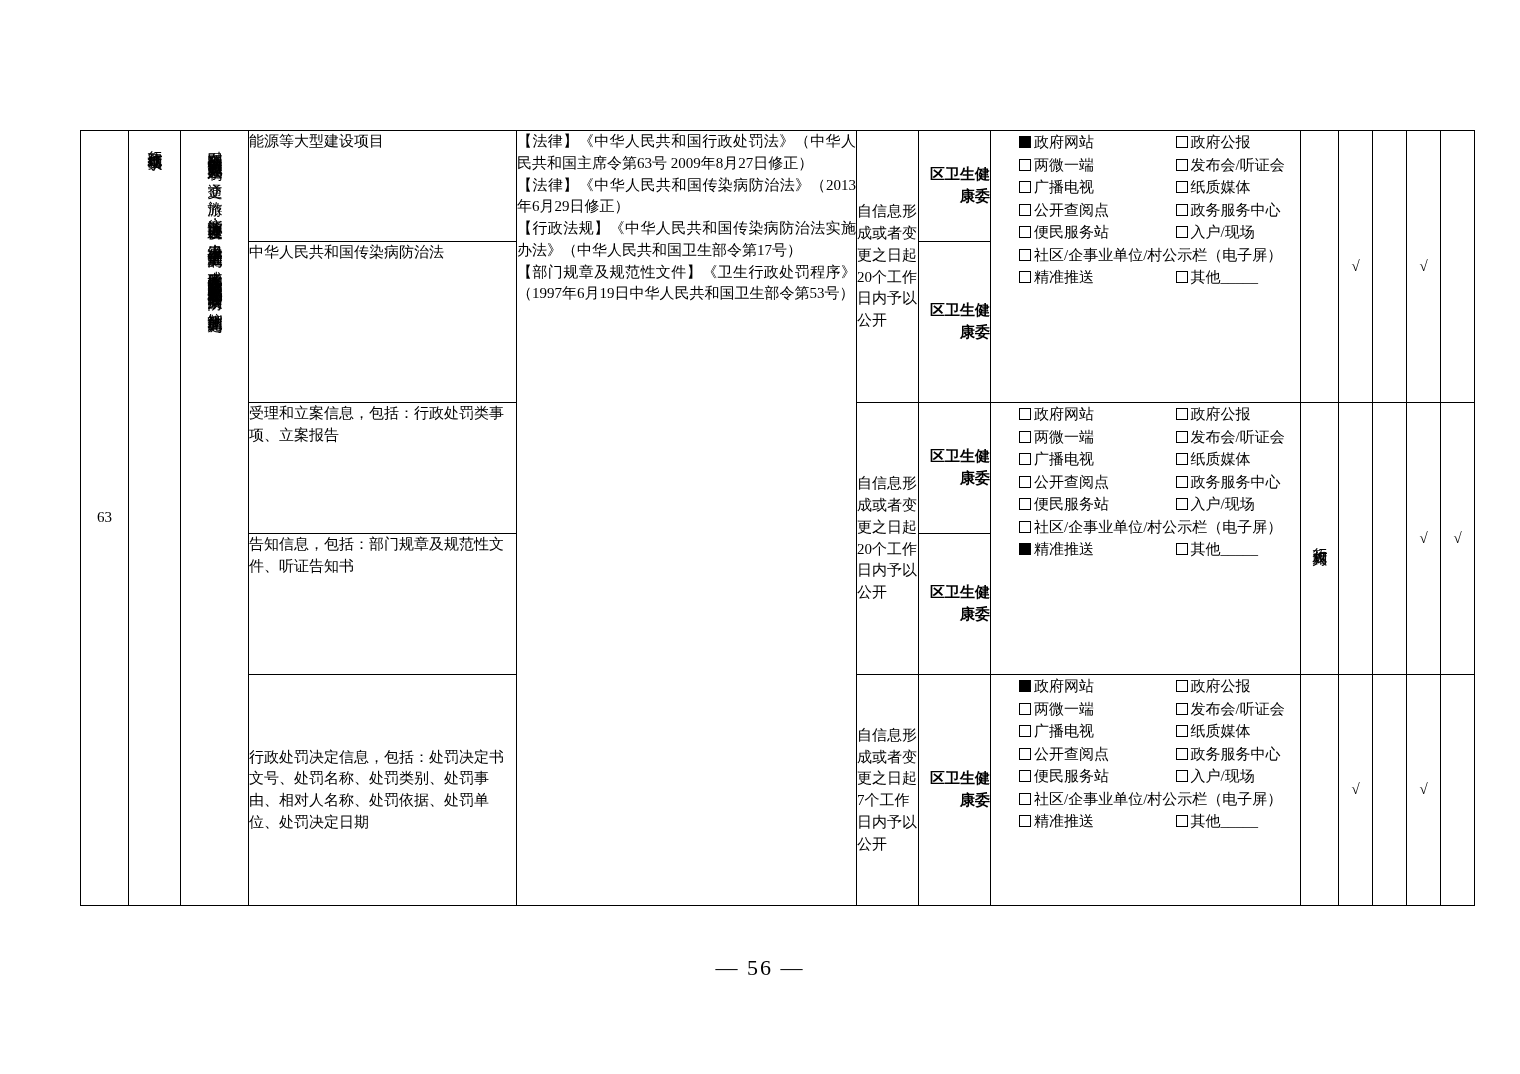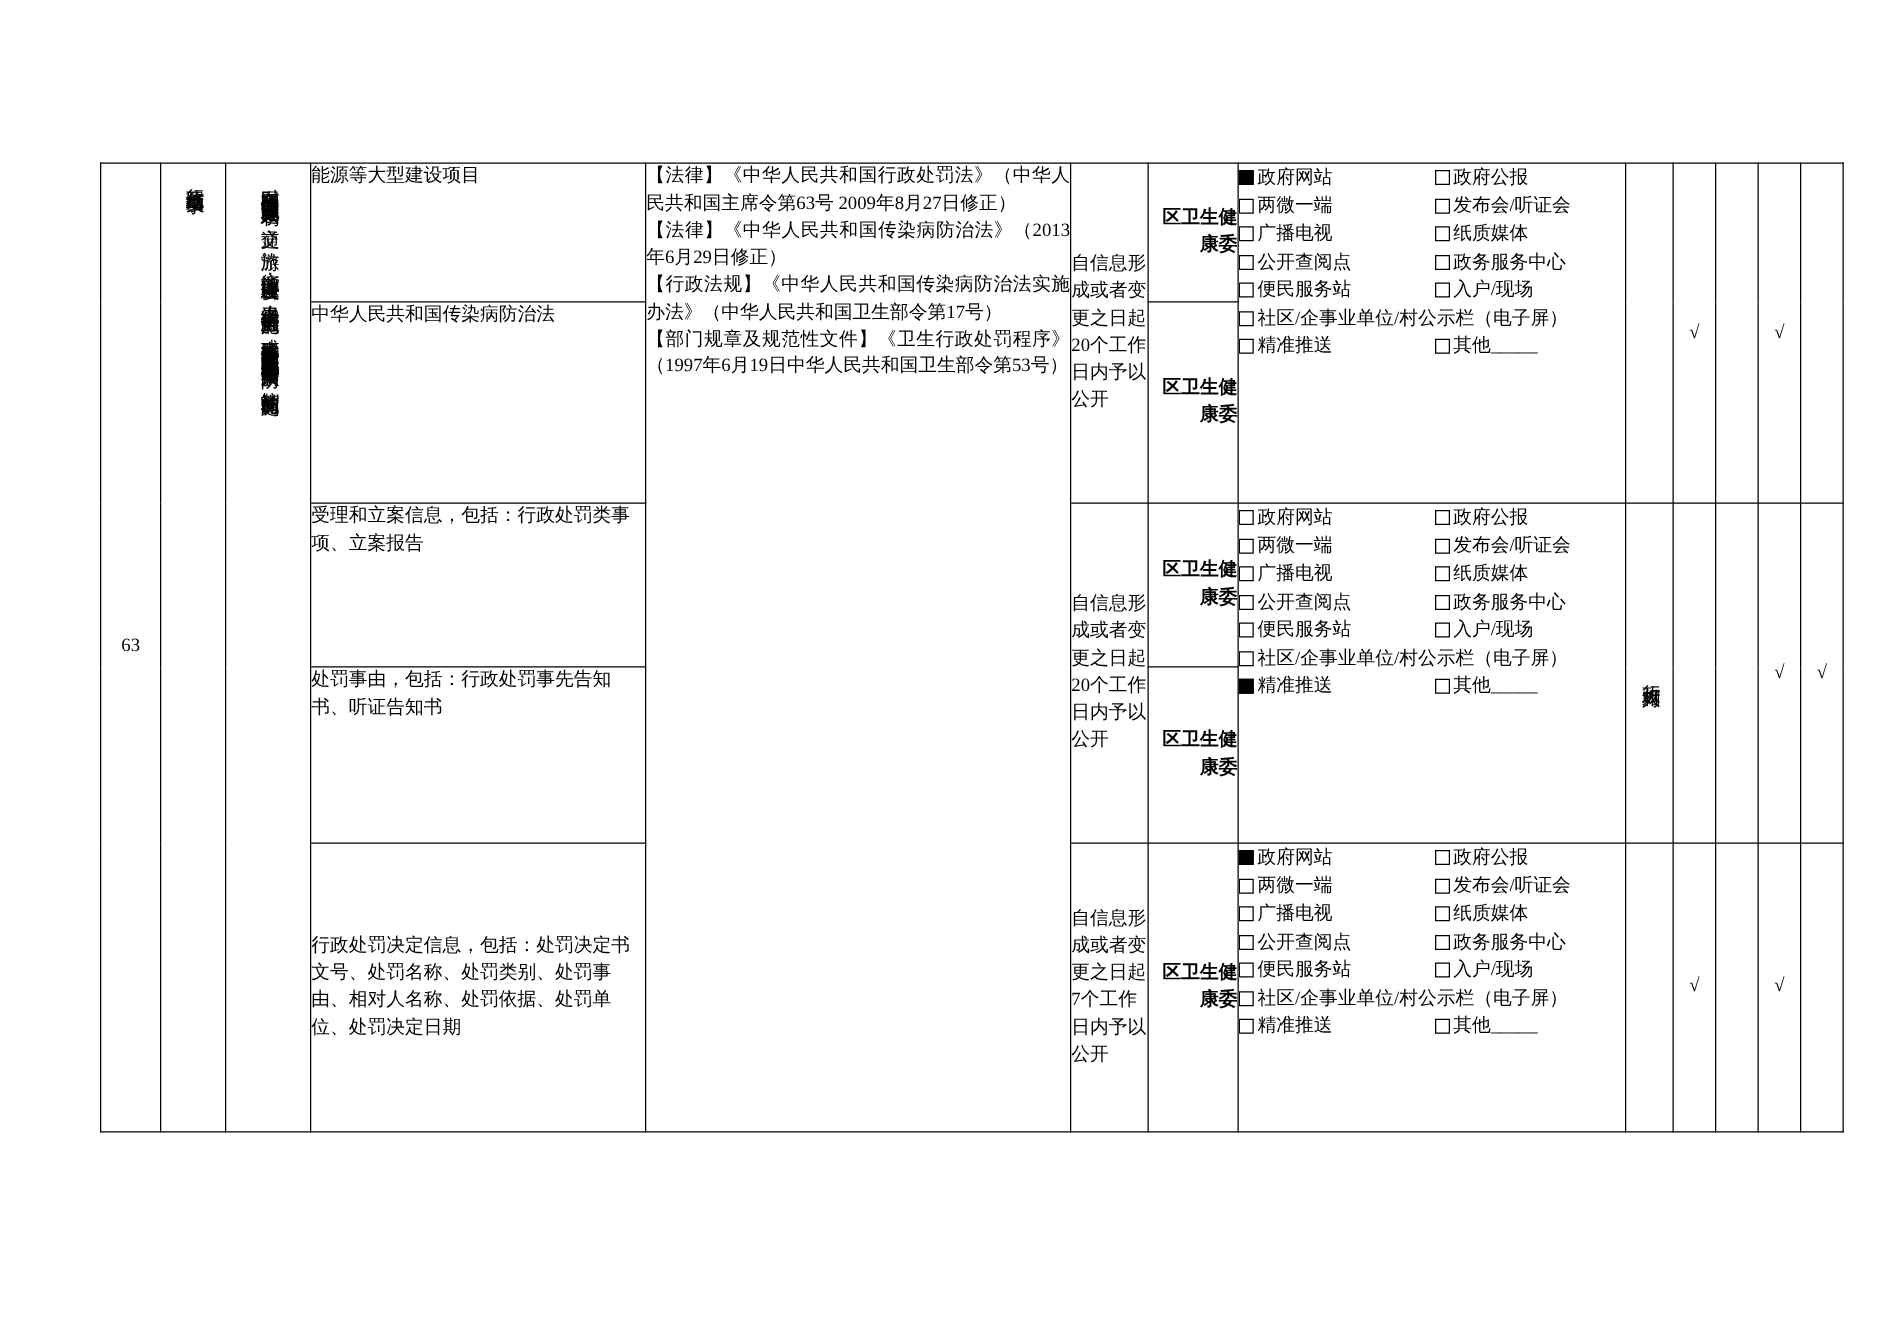--- a/index.html
+++ b/index.html
@@ -71,20 +71,21 @@
     grid-template-columns: 1fr 1fr;
     column-gap: 4px;
     row-gap: 0px;
   }
   .chk {
     display: flex;
     align-items: flex-start;
     font-size: 15px;
     line-height: 1.5;
     white-space: normal;
+    margin-left: 28px;
   }
   .box {
     display: inline-block;
     width: 10px;
     height: 10px;
     border: 1px solid #000;
     margin-right: 3px;
     margin-top: 5px;
     flex: 0 0 auto;
     background: #fff;
@@ -343,21 +344,21 @@
             <div class="vert-text" style="font-size:15px;padding:2px">行政相对人</div>
           </div>
         </td>
         <td class="tick" rowspan="2"><span></span></td>
         <td class="tick" rowspan="2"><span></span></td>
         <td class="tick" rowspan="2"><span>√</span></td>
         <td class="tick" rowspan="2"><span>√</span></td>
       </tr>
       <tr>
         <td class="cell-pad" style="height:140px">
-          <span>处罚事由，包括：行政处罚事先告知书、听证告知书</span>
+          <span>告知信息，包括：部门规章及规范性文件、听证告知书</span>
         </td>
         <td class="org mid">
           <span>区卫生健康委</span>
         </td>
       </tr>
 
       <tr>
         <td class="cell-pad mid" style="height:230px">
           <span>行政处罚决定信息，包括：处罚决定书文号、处罚名称、处罚类别、处罚事由、相对人名称、处罚依据、处罚单位、处罚决定日期</span>
         </td>
@@ -425,14 +426,15 @@
         </td>
         <td class="tick"><span></span></td>
         <td class="tick"><span>√</span></td>
         <td class="tick"><span></span></td>
         <td class="tick"><span>√</span></td>
         <td class="tick"><span></span></td>
       </tr>
     </tbody>
   </table>
 
+  <div class="pagenum">— 56 —</div>
 
 </div>
 
 </body></html>

